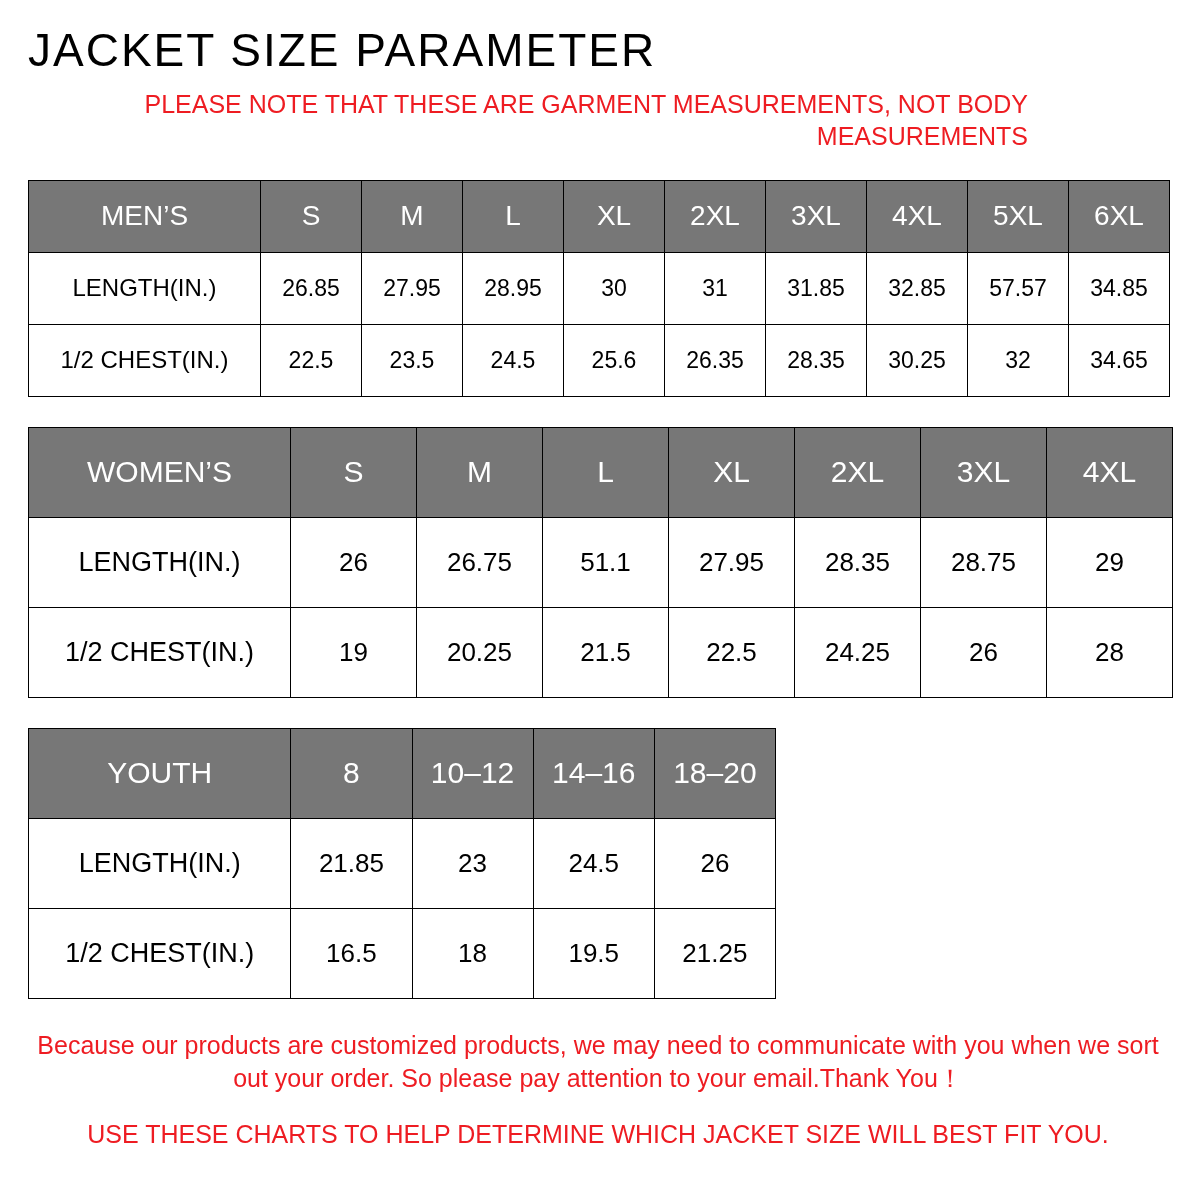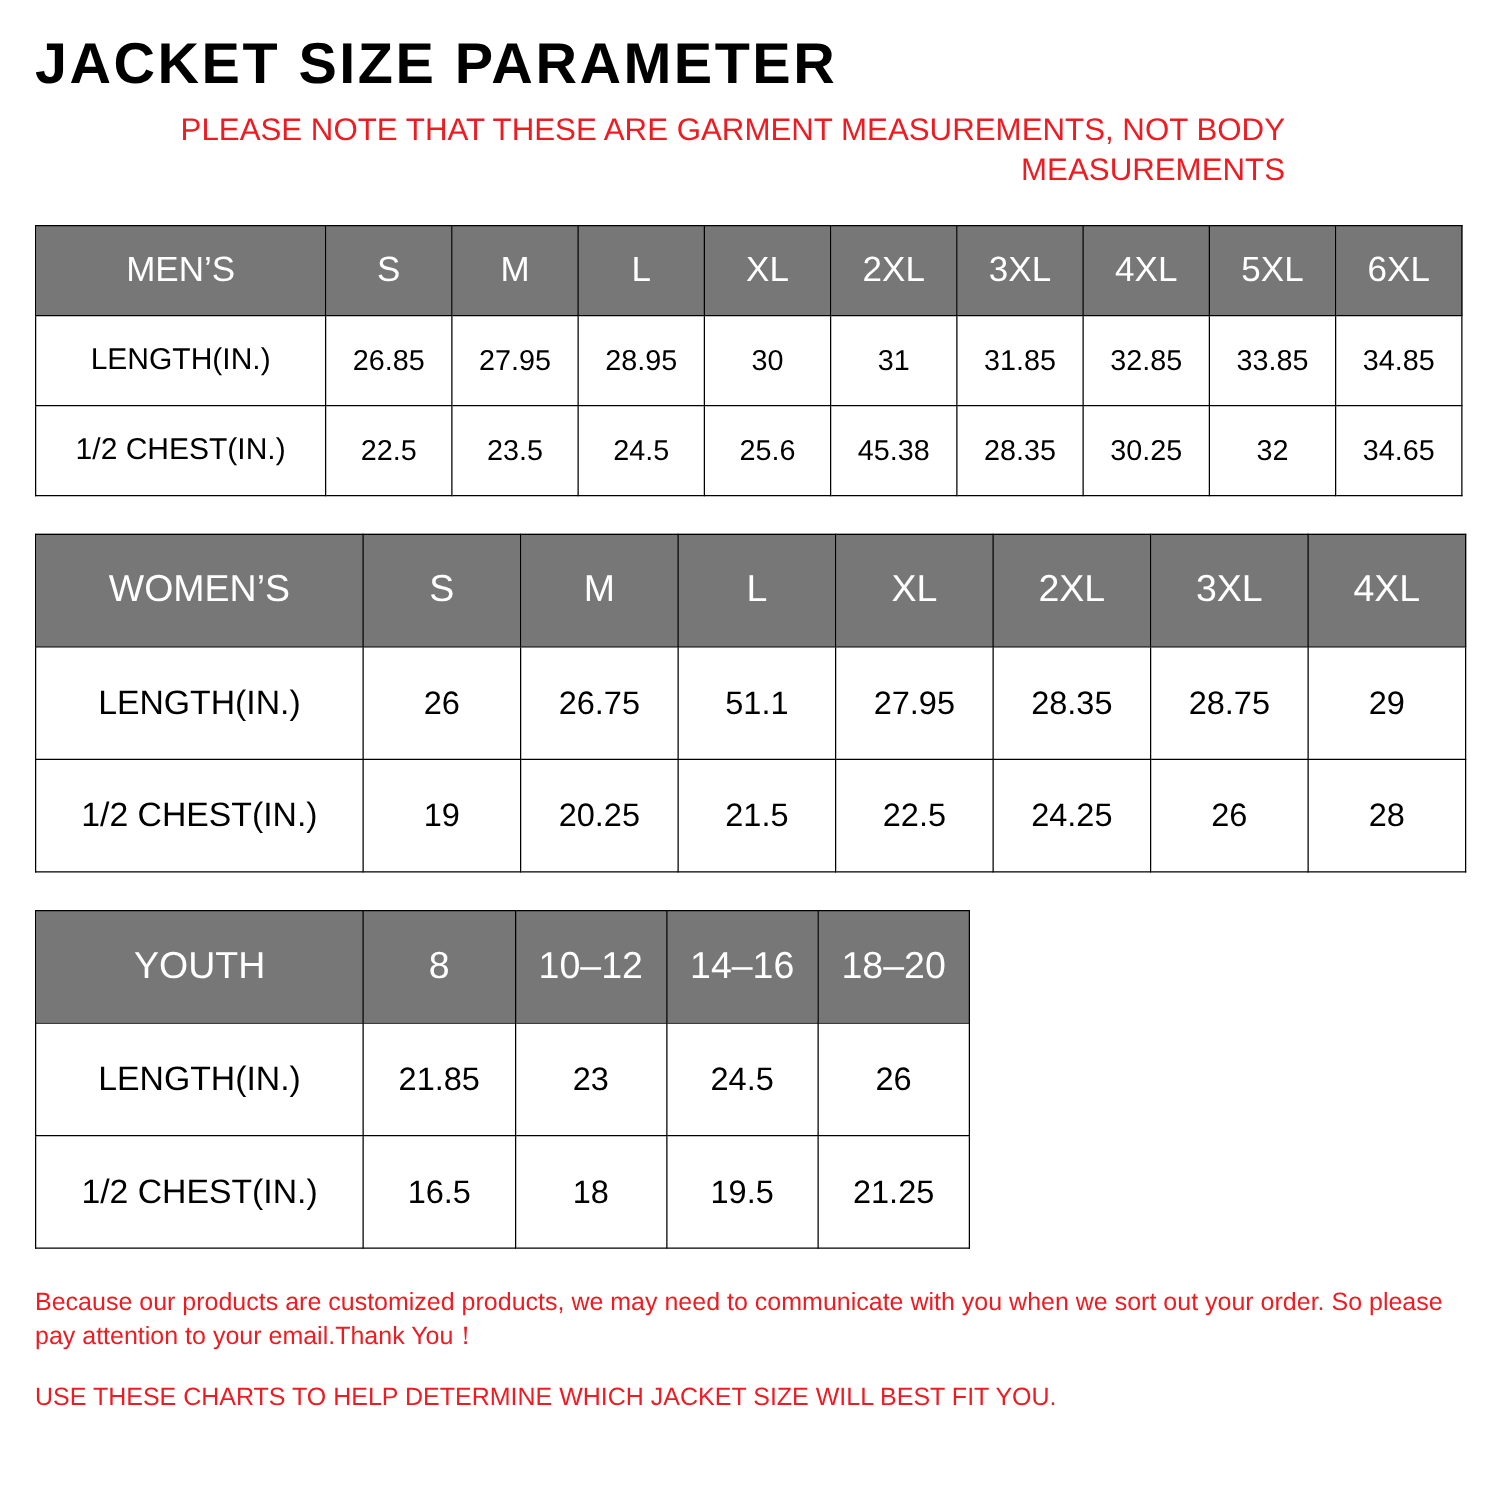--- a/index.html
+++ b/index.html
@@ -12,21 +12,21 @@
     font-family: "Liberation Sans", sans-serif;
   }
   .page {
     width: 1200px;
     height: 1200px;
     padding: 26px 28px 0 28px;
     position: relative;
   }
   .title {
     font-size: 46px;
-    font-weight: bold;
+    font-weight: normal;
     letter-spacing: 2px;
     color: #000;
     margin: 0 0 12px 0;
     line-height: 1.08;
   }
   .note {
     color: #ee1c22;
     font-size: 25px;
     line-height: 1.28;
     margin: 0 0 24px 0;
@@ -80,24 +80,25 @@
   #mens-table tr.head td { font-size: 28px; }
   #womens-table tr.head td, #youth-table tr.head td { font-size: 30px; }
   #womens-table td, #youth-table td { height: 90px; font-size: 26px; }
   #womens-table td.rowlabel, #youth-table td.rowlabel { font-size: 27px; }
 
   .footer {
     margin-top: 6px;
   }
   .footer p {
     color: #ee1c22;
-    font-size: 20px;
+    font-size: 25px;
     line-height: 1.35;
     margin: 0 0 22px 0;
     max-width: 1140px;
+    text-align: center;
   }
   .footer p.last { margin-bottom: 0; }
 </style>
 </head>
 <body>
 
 <div class="page">
 
   <h1 class="title">JACKET SIZE PARAMETER</h1>
 
@@ -131,30 +132,30 @@
       </tr>
       <tr>
         <td class="rowlabel">LENGTH(IN.)</td>
         <td>26.85</td>
         <td>27.95</td>
         <td>28.95</td>
         <td>30</td>
         <td>31</td>
         <td>31.85</td>
         <td>32.85</td>
-        <td>33.85</td>
+        <td>57.57</td>
         <td>34.85</td>
       </tr>
       <tr>
         <td class="rowlabel">1/2 CHEST(IN.)</td>
         <td>22.5</td>
         <td>23.5</td>
         <td>24.5</td>
         <td>25.6</td>
-        <td>45.38</td>
+        <td>26.35</td>
         <td>28.35</td>
         <td>30.25</td>
         <td>32</td>
         <td>34.65</td>
       </tr>
     </tbody>
   </table>
 
   <table class="sz" id="womens-table">
     <colgroup>

